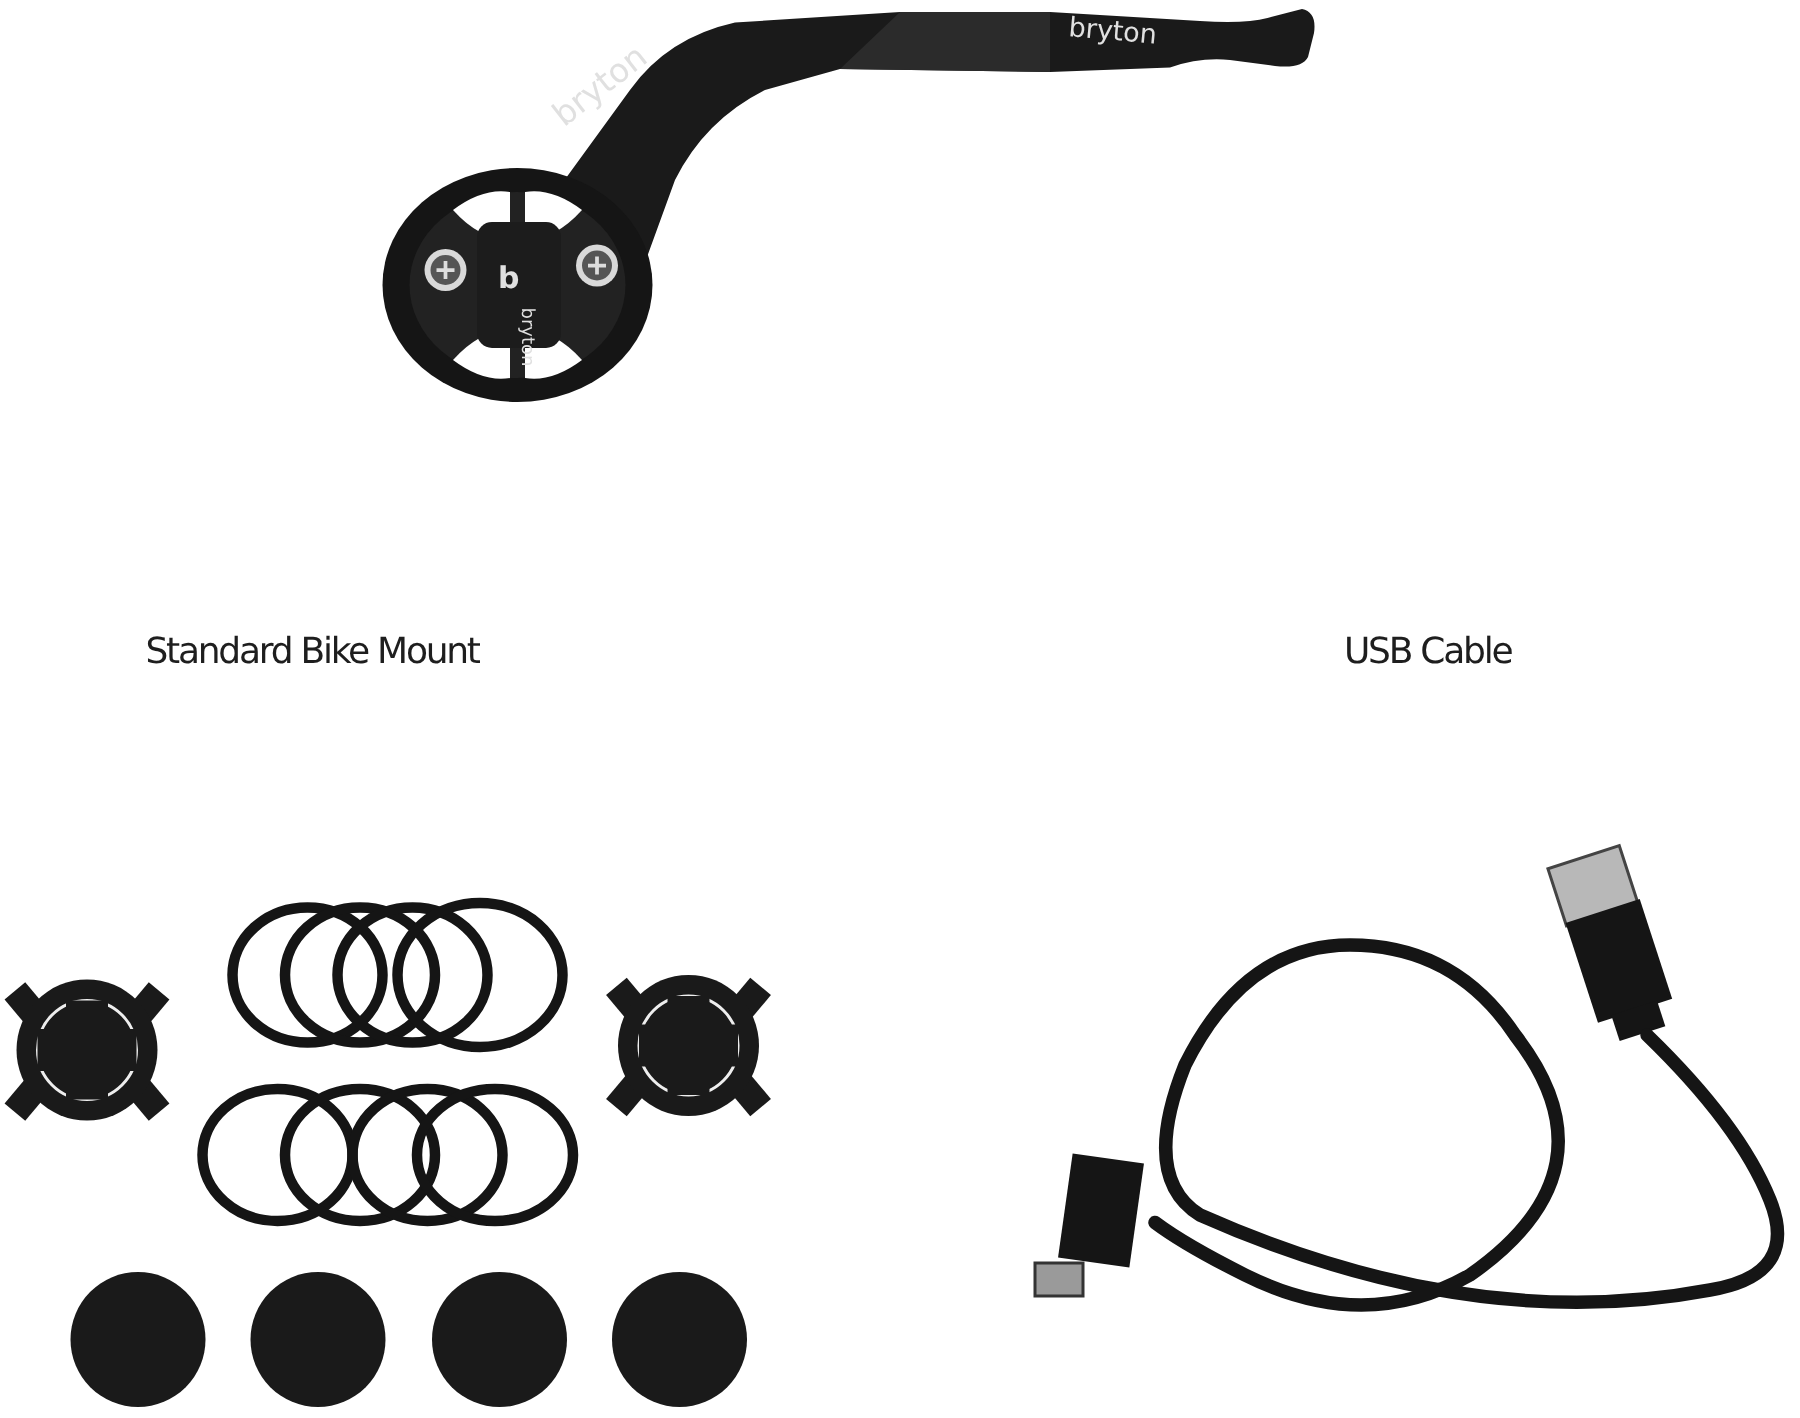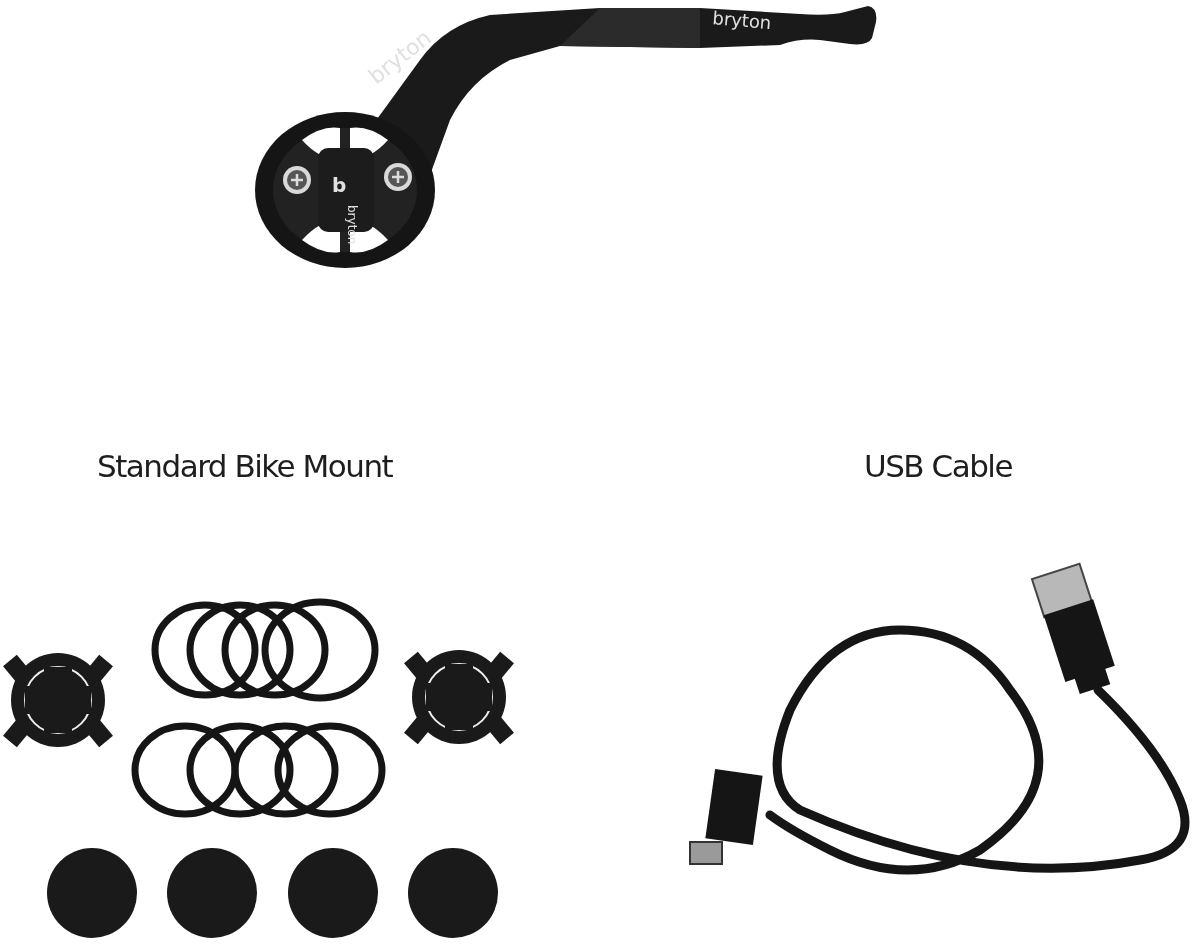--- a/index.html
+++ b/index.html
@@ -1,19 +1,19 @@
 <!DOCTYPE html>
 <html><head>
 <meta charset="utf-8">
 <style>
   html, body { margin:0; padding:0; background:#ffffff; }
   body { width:1200px; height:945px; position:relative; overflow:hidden;
          font-family:"Liberation Sans", sans-serif; }
-  .label { position:absolute; font-family:"DejaVu Sans", sans-serif; font-size:31px;
-           color:#1e1e1e; letter-spacing:-1.5px; white-space:nowrap;margin-top:28px; }
+  .label { position:absolute; font-family:"DejaVu Sans", sans-serif; font-size:24px;
+           color:#1e1e1e; letter-spacing:-1.5px; white-space:nowrap; }
   svg { position:absolute; overflow:visible; }
 </style>
 </head>
 <body>
 
 <svg width="1200" height="300" style="left:0;top:0">
 
   <path d="M340 170 L420 60 Q445 25 490 15 L600 8 L700 8 L800 14 Q830 16 845 12 L868 6 Q878 8 876 22 L872 38 Q868 46 850 44 L820 40 Q800 38 780 45 L700 48 L560 46 L510 60 Q470 80 450 120 L430 175 Z" fill="#1a1a1a"></path>
   <path d="M600 8 L700 8 L700 48 L560 46 Z" fill="#2b2b2b"></path>
 
@@ -32,21 +32,21 @@
   <circle cx="398" cy="177" r="14" fill="#d9d9d9"></circle>
     <circle cx="398" cy="177" r="10" fill="#555"></circle>
   <path d="M392 177 H404 M398 171 V183" stroke="#ddd" stroke-width="2.5"></path>
   <text x="332" y="192" font-family="DejaVu Sans, sans-serif" font-size="20" font-weight="bold" fill="#e0e0e0">b</text>
   <text x="0" y="0" transform="translate(348,205) rotate(90)" font-family="DejaVu Sans, sans-serif" font-size="12" fill="#e0e0e0">bryton</text>
   <text x="0" y="0" transform="translate(376,85) rotate(-38)" font-family="DejaVu Sans, sans-serif" font-size="22" fill="#e0e0e0">bryton</text>
   <text x="0" y="0" transform="translate(712,24) rotate(5)" font-family="DejaVu Sans, sans-serif" font-size="18" fill="#e0e0e0">bryton</text>
 </svg>
 
 <div class="label" style="left:97px;top:420px;">Standard Bike Mount</div>
-<div class="label" style="left:864px;top:420px;">USB Cable</div>
+<div class="label" style="left:896px;top:420px;">USB Cable</div>
 
 <svg width="540" height="365" style="left:0;top:580px">
 
   <g transform="translate(58,120)">
     <rect x="-50" y="-42" width="18" height="22" fill="#1a1a1a" transform="rotate(-40 -41 -31)"></rect>
     <rect x="32" y="-42" width="18" height="22" fill="#1a1a1a" transform="rotate(40 41 -31)"></rect>
     <rect x="-50" y="22" width="18" height="22" fill="#1a1a1a" transform="rotate(40 -41 33)"></rect>
     <rect x="32" y="22" width="18" height="22" fill="#1a1a1a" transform="rotate(-40 41 33)"></rect>
     <circle r="47" fill="#1a1a1a"></circle>
       <circle r="33" fill="none" stroke="#eee" stroke-width="2"></circle>

